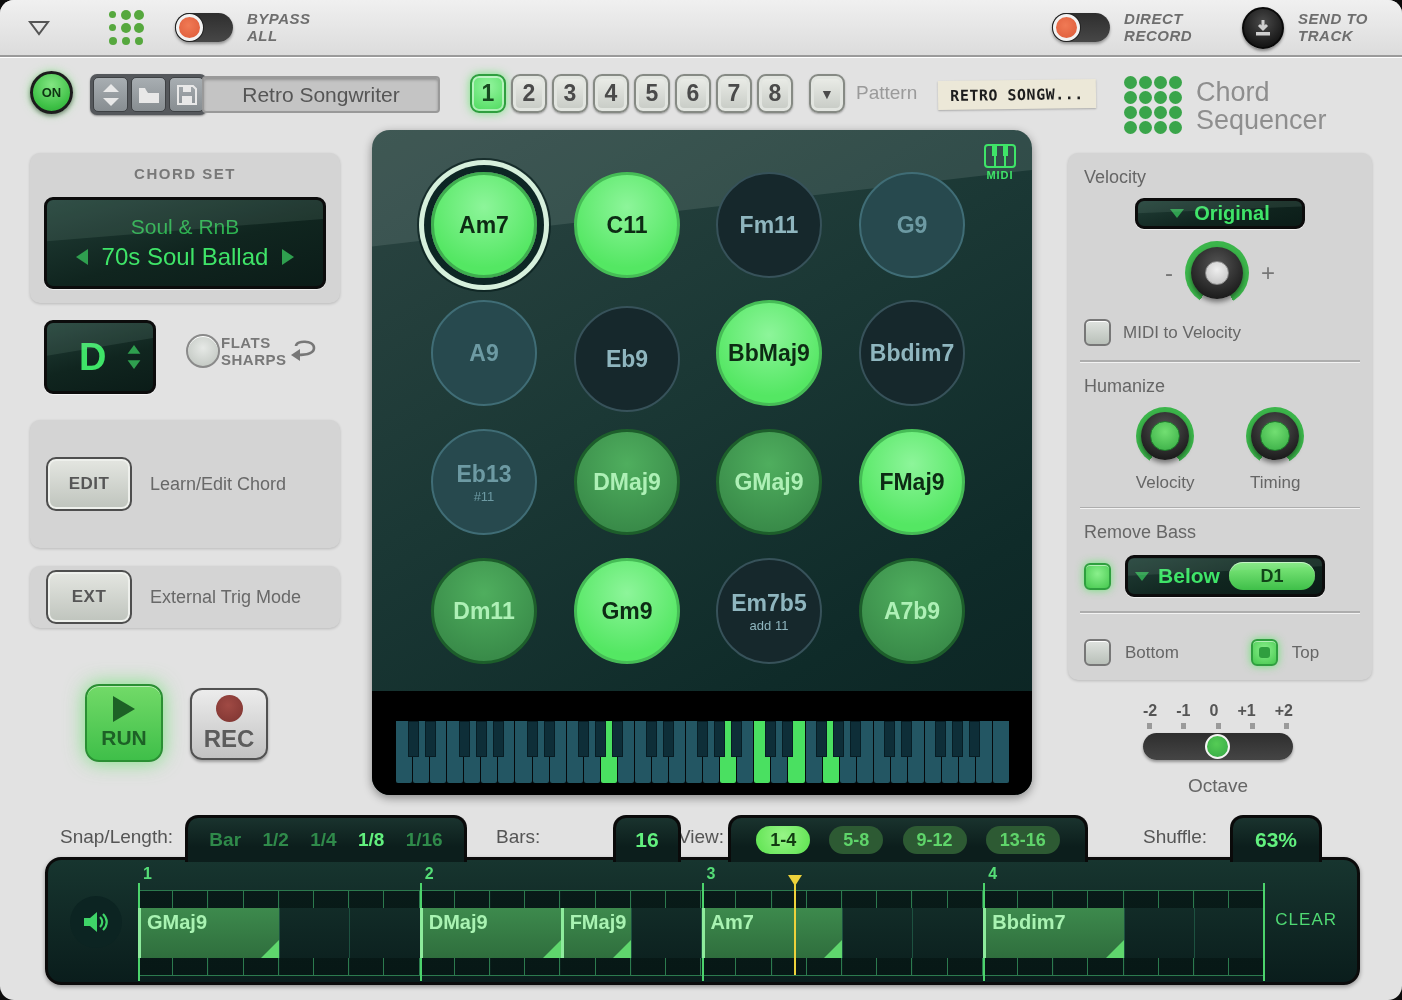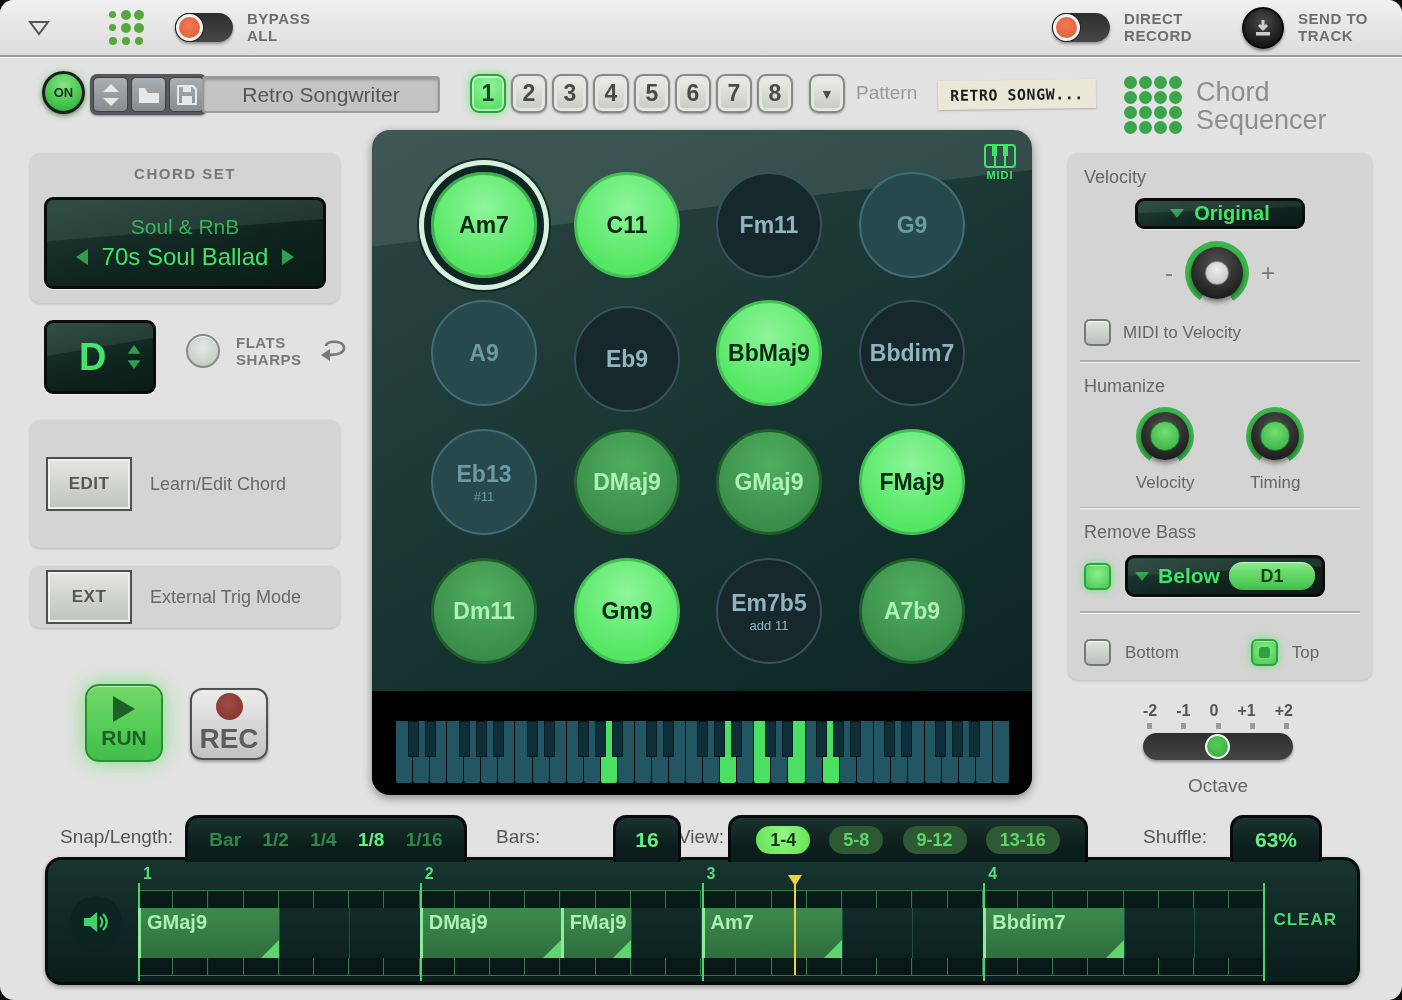--- a/index.html
+++ b/index.html
@@ -4,34 +4,34 @@
 <style>
   :root{
     --bright:#5ee86a; --lcd-green:#3fe468; --lcd-dim:#2f9f4f; --accent:#3fae4f;
     --playhead:#edd23b; --toggle-orange:#e8694a;
   }
   *{margin:0;padding:0;box-sizing:border-box;}
   body{background:#0c0c0c;font-family:"Liberation Sans",sans-serif;width:1402px;height:1000px;overflow:hidden;}
   .app{position:relative;width:1402px;height:1000px;background:#e2e2e2;border-radius:14px;overflow:hidden;}
 
   
-  .topbar{position:absolute;left:0;top:0;width:100%;height:57px;background:linear-gradient(#f0f0f0,#dcdcdc);border-bottom:2px solid #9a9a9a;box-shadow:0 1px 0 #ffffff;display:flex;align-items:center;}
+  .topbar{position:absolute;left:0;top:0;width:100%;height:57px;background:linear-gradient(#f0f0f0,#dcdcdc);border-bottom:2px solid #9a9a9a;box-shadow:0 1px 0 #ffffff;display:flex;align-items:center;font-style:italic;}
   .tb-text{font-size:15px;line-height:1.1;color:#6e6e6e;letter-spacing:.5px;font-weight:bold;}
   .disclosure{margin-left:28px;}
   .dots3{display:grid;grid-template-columns:repeat(3,13px);grid-auto-rows:13px;margin-left:56px;}
   .dots3 span{width:10px;height:10px;border-radius:50%;background:#56a83e;margin:auto;}
   .dots3 span:nth-child(3n+1){width:7px;height:7px;}
   .dots3 span:nth-child(n+7){width:8px;height:8px;}
   .toggle{width:58px;height:29px;border-radius:15px;background:linear-gradient(#2e2e2e,#474747);position:relative;box-shadow:0 2px 3px rgba(0,0,0,.35);}
   .toggle .thumb{position:absolute;left:1px;top:1px;width:27px;height:27px;border-radius:50%;background:radial-gradient(circle at 45% 40%,#f07a55,#dd5a38);border:3px solid #f2f2f2;box-shadow:0 0 0 1px #222;}
   .tb-right{margin-left:auto;display:flex;align-items:center;margin-right:34px;gap:14px;}
   .sendbtn{width:42px;height:42px;border-radius:50%;background:radial-gradient(circle at 50% 35%,#4a4a4a,#161616 75%);border:2px solid #0a0a0a;display:flex;align-items:center;justify-content:center;box-shadow:0 2px 3px rgba(0,0,0,.4);}
 
   
-  .onbtn{position:absolute;left:30px;top:71px;width:43px;height:43px;border-radius:50%;border:3px solid #1c1c1c;background:radial-gradient(circle at 50% 30%,#83e683,#3cbf44 70%,#2f9f3a);color:#0e3312;font-weight:bold;font-size:13px;display:flex;align-items:center;justify-content:center;box-shadow:0 2px 4px rgba(0,0,0,.4),0 0 10px rgba(110,230,110,.6);margin-left:12px;}
+  .onbtn{position:absolute;left:30px;top:71px;width:43px;height:43px;border-radius:50%;border:3px solid #1c1c1c;background:radial-gradient(circle at 50% 30%,#83e683,#3cbf44 70%,#2f9f3a);color:#0e3312;font-weight:bold;font-size:13px;display:flex;align-items:center;justify-content:center;box-shadow:0 2px 4px rgba(0,0,0,.4),0 0 10px rgba(110,230,110,.6);}
   .presetgroup{position:absolute;left:90px;top:74px;height:41px;background:#55585c;border-radius:7px;display:flex;gap:3px;padding:3px;box-shadow:0 1px 2px rgba(0,0,0,.4);}
   .pg-btn{width:35px;height:35px;border-radius:5px;background:linear-gradient(#a8aeb2,#878d91);display:flex;align-items:center;justify-content:center;border:1px solid #3e4144;}
   .presetname{position:absolute;left:202px;top:76px;width:238px;height:37px;background:#c4c4c4;border:2px solid #999;border-radius:4px;box-shadow:inset 0 2px 3px rgba(0,0,0,.25);color:#555;font-size:21px;display:flex;align-items:center;justify-content:center;}
   .patterns{position:absolute;left:470px;top:74px;display:flex;gap:5px;}
   .patbtn{width:36px;height:39px;border-radius:9px;border:2px solid #868a84;background:linear-gradient(#eceee9,#c6cac4);box-shadow:inset 0 0 0 3px #e2e5e0,0 1px 2px rgba(0,0,0,.3);font-size:23px;font-weight:bold;color:#4a4a4a;display:flex;align-items:center;justify-content:center;}
   .patbtn.active{background:radial-gradient(circle at 50% 30%,#93f59e,#4cd95c);border-color:#2f9f3f;box-shadow:inset 0 0 0 2px rgba(255,255,255,.5),0 0 10px rgba(90,230,100,.8);color:#174a1f;}
   .patbtn.dd{margin-left:11px;font-size:14px;}
   .pattern-label{position:absolute;left:856px;top:82px;font-size:19px;color:#9a9a9a;}
   .tape{position:absolute;left:938px;top:80px;width:158px;height:29px;background:#ece8d8;box-shadow:0 1px 2px rgba(0,0,0,.25);transform:rotate(-.8deg);display:flex;align-items:center;justify-content:center;font-family:"DejaVu Sans Mono",monospace;font-weight:bold;font-size:15px;color:#1d1d1d;letter-spacing:.5px;}
   .logo{position:absolute;left:1124px;top:76px;display:flex;gap:12px;align-items:center;}
@@ -50,34 +50,34 @@
   .cs-row{display:flex;align-items:center;gap:14px;justify-content:center;}
   .cs-preset{color:var(--lcd-green);font-size:24px;}
   .tri{width:0;height:0;border-style:solid;}
   .tri.left{border-width:8px 12px 8px 0;border-color:transparent #2f9f4f transparent transparent;}
   .tri.right{border-width:8px 0 8px 12px;border-color:transparent transparent transparent #2f9f4f;}
   .tri.up{border-width:0 8px 11px 8px;border-color:transparent transparent #2f9f4f transparent;}
   .tri.down{border-width:11px 8px 0 8px;border-color:#2f9f4f transparent transparent transparent;}
   .key-lcd{position:absolute;left:44px;top:320px;width:112px;height:74px;display:flex;align-items:center;}
   .key-val{color:var(--lcd-green);font-size:38px;font-weight:bold;margin-left:32px;}
   .key-arrows{margin-left:20px;display:flex;flex-direction:column;gap:8px;transform:scale(.8);}
-  .flats{position:absolute;left:186px;top:334px;display:flex;align-items:center;gap:16px;}
+  .flats{position:absolute;left:186px;top:334px;display:flex;align-items:center;gap:1px;}
   .roundbtn{width:34px;height:34px;border-radius:50%;background:radial-gradient(circle at 50% 40%,#e6e9e6,#bcc2bc);border:2px solid #8a8a8a;box-shadow:inset 0 1px 0 #fff;}
   .flats-label{font-size:15px;line-height:1.15;color:#787878;font-weight:bold;letter-spacing:.5px;}
   .p-edit{left:30px;top:420px;width:310px;height:128px;display:flex;flex-direction:column;justify-content:center;gap:16px;padding-left:16px;}
   .btnrow{display:flex;align-items:center;gap:18px;}
-  .graybtn{width:86px;height:54px;border-radius:0;border:2px solid #4e4e4e;background:linear-gradient(#e4e6e1,#bfc4bd);box-shadow:inset 0 0 0 2px #eef0ec;font-size:17px;font-weight:bold;color:#565656;letter-spacing:.5px;display:flex;align-items:center;justify-content:center;text-align:center;}
+  .graybtn{width:86px;height:54px;border-radius:10px;border:2px solid #4e4e4e;background:linear-gradient(#e4e6e1,#bfc4bd);box-shadow:inset 0 0 0 2px #eef0ec;font-size:17px;font-weight:bold;color:#565656;letter-spacing:.5px;display:flex;align-items:center;justify-content:center;text-align:center;}
   .btnrow .lbl{font-size:18px;color:#686868;}
   .p-ext{left:30px;top:566px;width:310px;height:62px;display:flex;align-items:center;padding-left:16px;}
   .runbtn{position:absolute;left:85px;top:684px;width:78px;height:78px;border-radius:14px;border:2px solid #2a8f33;background:linear-gradient(#72da68,#3fbf49);box-shadow:0 0 20px rgba(90,225,95,.75),inset 0 1px 0 rgba(255,255,255,.5);display:flex;flex-direction:column;align-items:center;justify-content:center;gap:4px;}
   .runbtn .play{width:0;height:0;border-style:solid;border-width:13px 0 13px 22px;border-color:transparent transparent transparent #1d6126;}
   .runbtn .t{font-size:21px;font-weight:bold;color:#1d6126;}
   .recbtn{position:absolute;left:190px;top:688px;width:78px;height:72px;border-radius:12px;border:2px solid #515151;background:linear-gradient(#ececec,#c2c2c2);box-shadow:0 2px 3px rgba(0,0,0,.3);display:flex;flex-direction:column;align-items:center;justify-content:center;gap:3px;}
   .recbtn .dot{width:27px;height:27px;border-radius:50%;background:radial-gradient(circle at 45% 38%,#a04a44,#7c3330);}
-  .recbtn .t{font-size:28px;font-weight:bold;color:#5c5c5c;}
+  .recbtn .t{font-size:24px;font-weight:bold;color:#5c5c5c;}
 
   
   .padarea{position:absolute;left:372px;top:130px;width:660px;height:665px;border-radius:18px;background:linear-gradient(150deg,#2c4542 0%,#1b3835 40%,#0f2b29 75%,#0b2322 100%);box-shadow:0 3px 10px rgba(0,0,0,.4);}
   .padarea::before{content:"";position:absolute;inset:0;border-radius:18px;background:rgba(185,205,198,.14);clip-path:polygon(0 0,100% 0,100% 6%,0 17.5%);}
   .midiicon{position:absolute;right:16px;top:14px;display:flex;flex-direction:column;align-items:center;gap:1px;}
   .midiicon .t{color:var(--lcd-green);font-size:11px;font-weight:bold;letter-spacing:1px;}
   .pad{position:absolute;width:106px;height:106px;border-radius:50%;display:flex;flex-direction:column;align-items:center;justify-content:center;font-weight:bold;}
   .pad .l1{font-size:23px;}
   .pad .l2{font-size:13px;font-weight:normal;margin-top:1px;}
   .pad.bright{background:radial-gradient(circle at 50% 32%,#8df59a,#54e763 72%);border:3px solid #46bc56;color:#0d2b14;}
@@ -144,21 +144,21 @@
   .grid{position:absolute;left:90px;top:30px;width:1127px;height:86px;border-top:1px solid #2c7a4e;border-bottom:1px solid #2c7a4e;background:repeating-linear-gradient(90deg,#1d5140 0 1px,transparent 1px 70.4px);}
   .strip{position:absolute;left:0;right:0;height:17px;background:repeating-linear-gradient(90deg,rgba(6,22,20,.8) 0 34.2px,#2c7a4e 34.2px 35.2px);}
   .strip.top{top:0;} .strip.bot{bottom:0;}
   .barline{position:absolute;top:-8px;bottom:-6px;width:2px;background:#4cd36c;}
   .barnum{position:absolute;top:-26px;font-size:16px;font-weight:bold;color:#55dd77;}
   .block{position:absolute;top:17px;bottom:17px;background:linear-gradient(#3d8a4d,#2f6e3d);border-left:3px solid #8deb9c;overflow:hidden;}
   .block .t{font-size:20px;font-weight:bold;color:#a9f3b2;padding:3px 0 0 6px;display:block;}
   .block::after{content:"";position:absolute;right:0;bottom:0;width:0;height:0;border-style:solid;border-width:0 0 18px 18px;border-color:transparent transparent #5fd66d transparent;}
   .playhead{position:absolute;top:-16px;bottom:0;width:2px;background:var(--playhead);z-index:6;}
   .playhead::before{content:"";position:absolute;top:0;left:-6px;width:0;height:0;border-style:solid;border-width:11px 7px 0 7px;border-color:var(--playhead) transparent transparent transparent;}
-  .clear{position:absolute;right:20px;top:50px;font-size:17px;font-weight:bold;letter-spacing:1px;color:#4fd973;}
+  .clear{position:absolute;right:20px;top:50px;font-size:17px;font-weight:normal;letter-spacing:1px;color:#4fd973;}
 </style>
 </head>
 <body>
 
 <div class="app">
 
   <div class="topbar">
     <svg class="disclosure" width="22" height="16" viewBox="0 0 22 16">
         <polygon points="2,2 20,2 11,14" fill="none" stroke="#555" stroke-width="2"></polygon>
       </svg>

